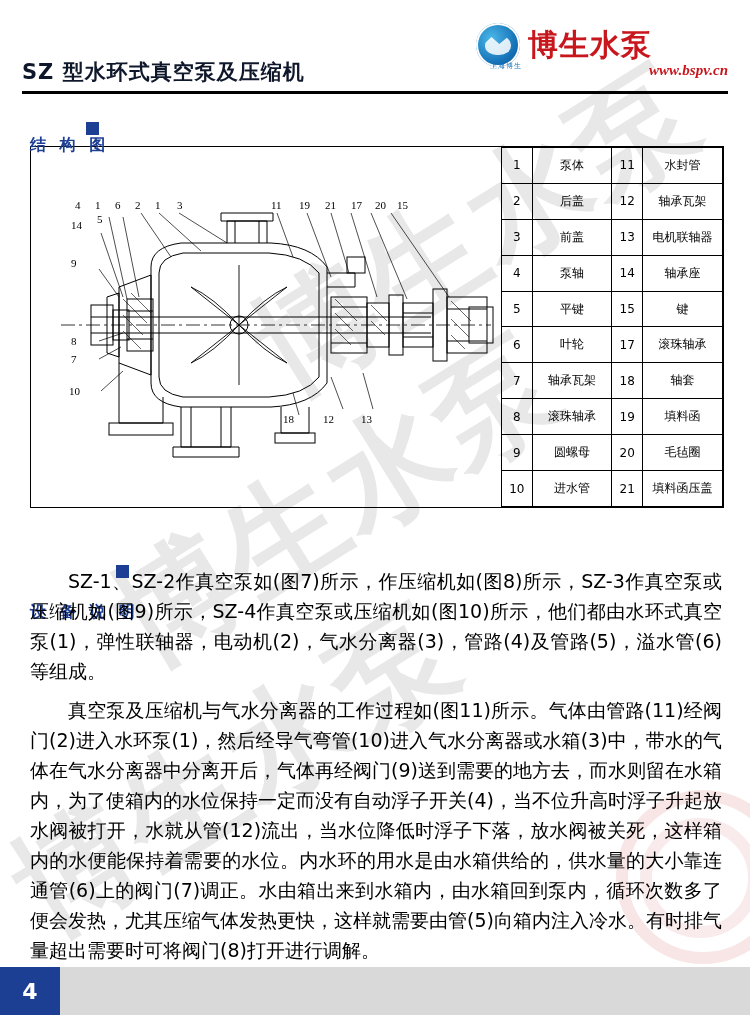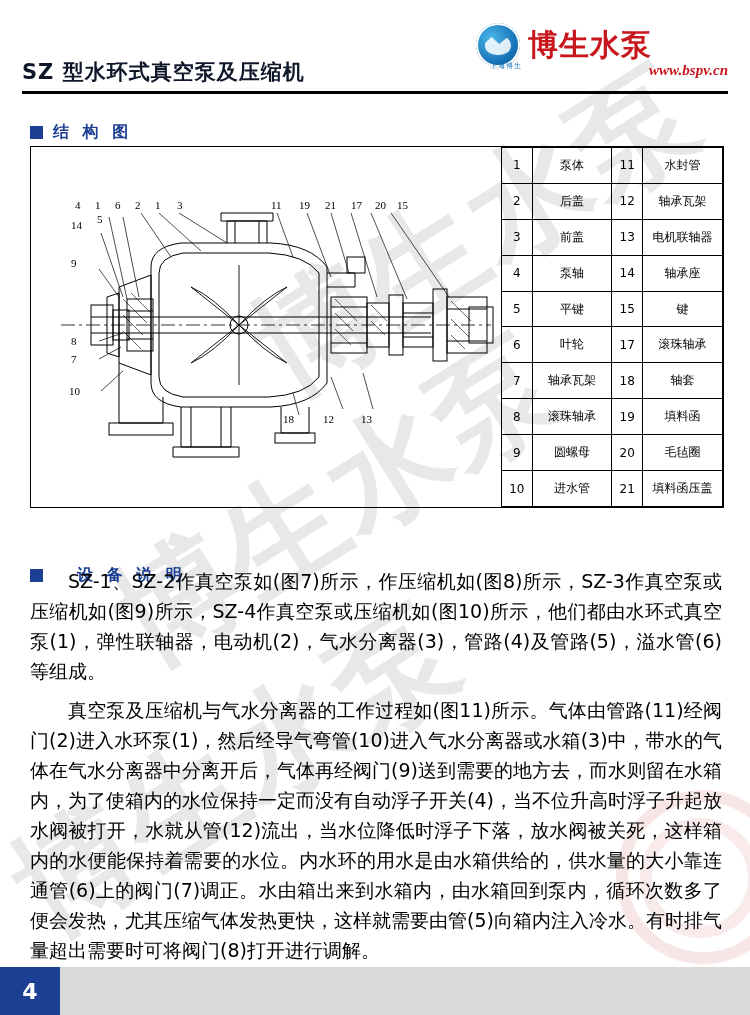--- a/index.html
+++ b/index.html
@@ -126,22 +126,23 @@
     height: 3px;
     background: #000000;
     width: 706px;
   }
 
   
   .sec-head {
     position: absolute;
     left: 30px;
     display: flex;
-    align-items: center;
+    align-items: flex-end;
     z-index: 10;
+    flex-direction: column;
   }
   .sec-square {
     width: 13px;
     height: 13px;
     background: #1c3f94;
     margin-right: 10px;
   }
   .sec-label {
     font-size: 16px;
     font-weight: bold;

